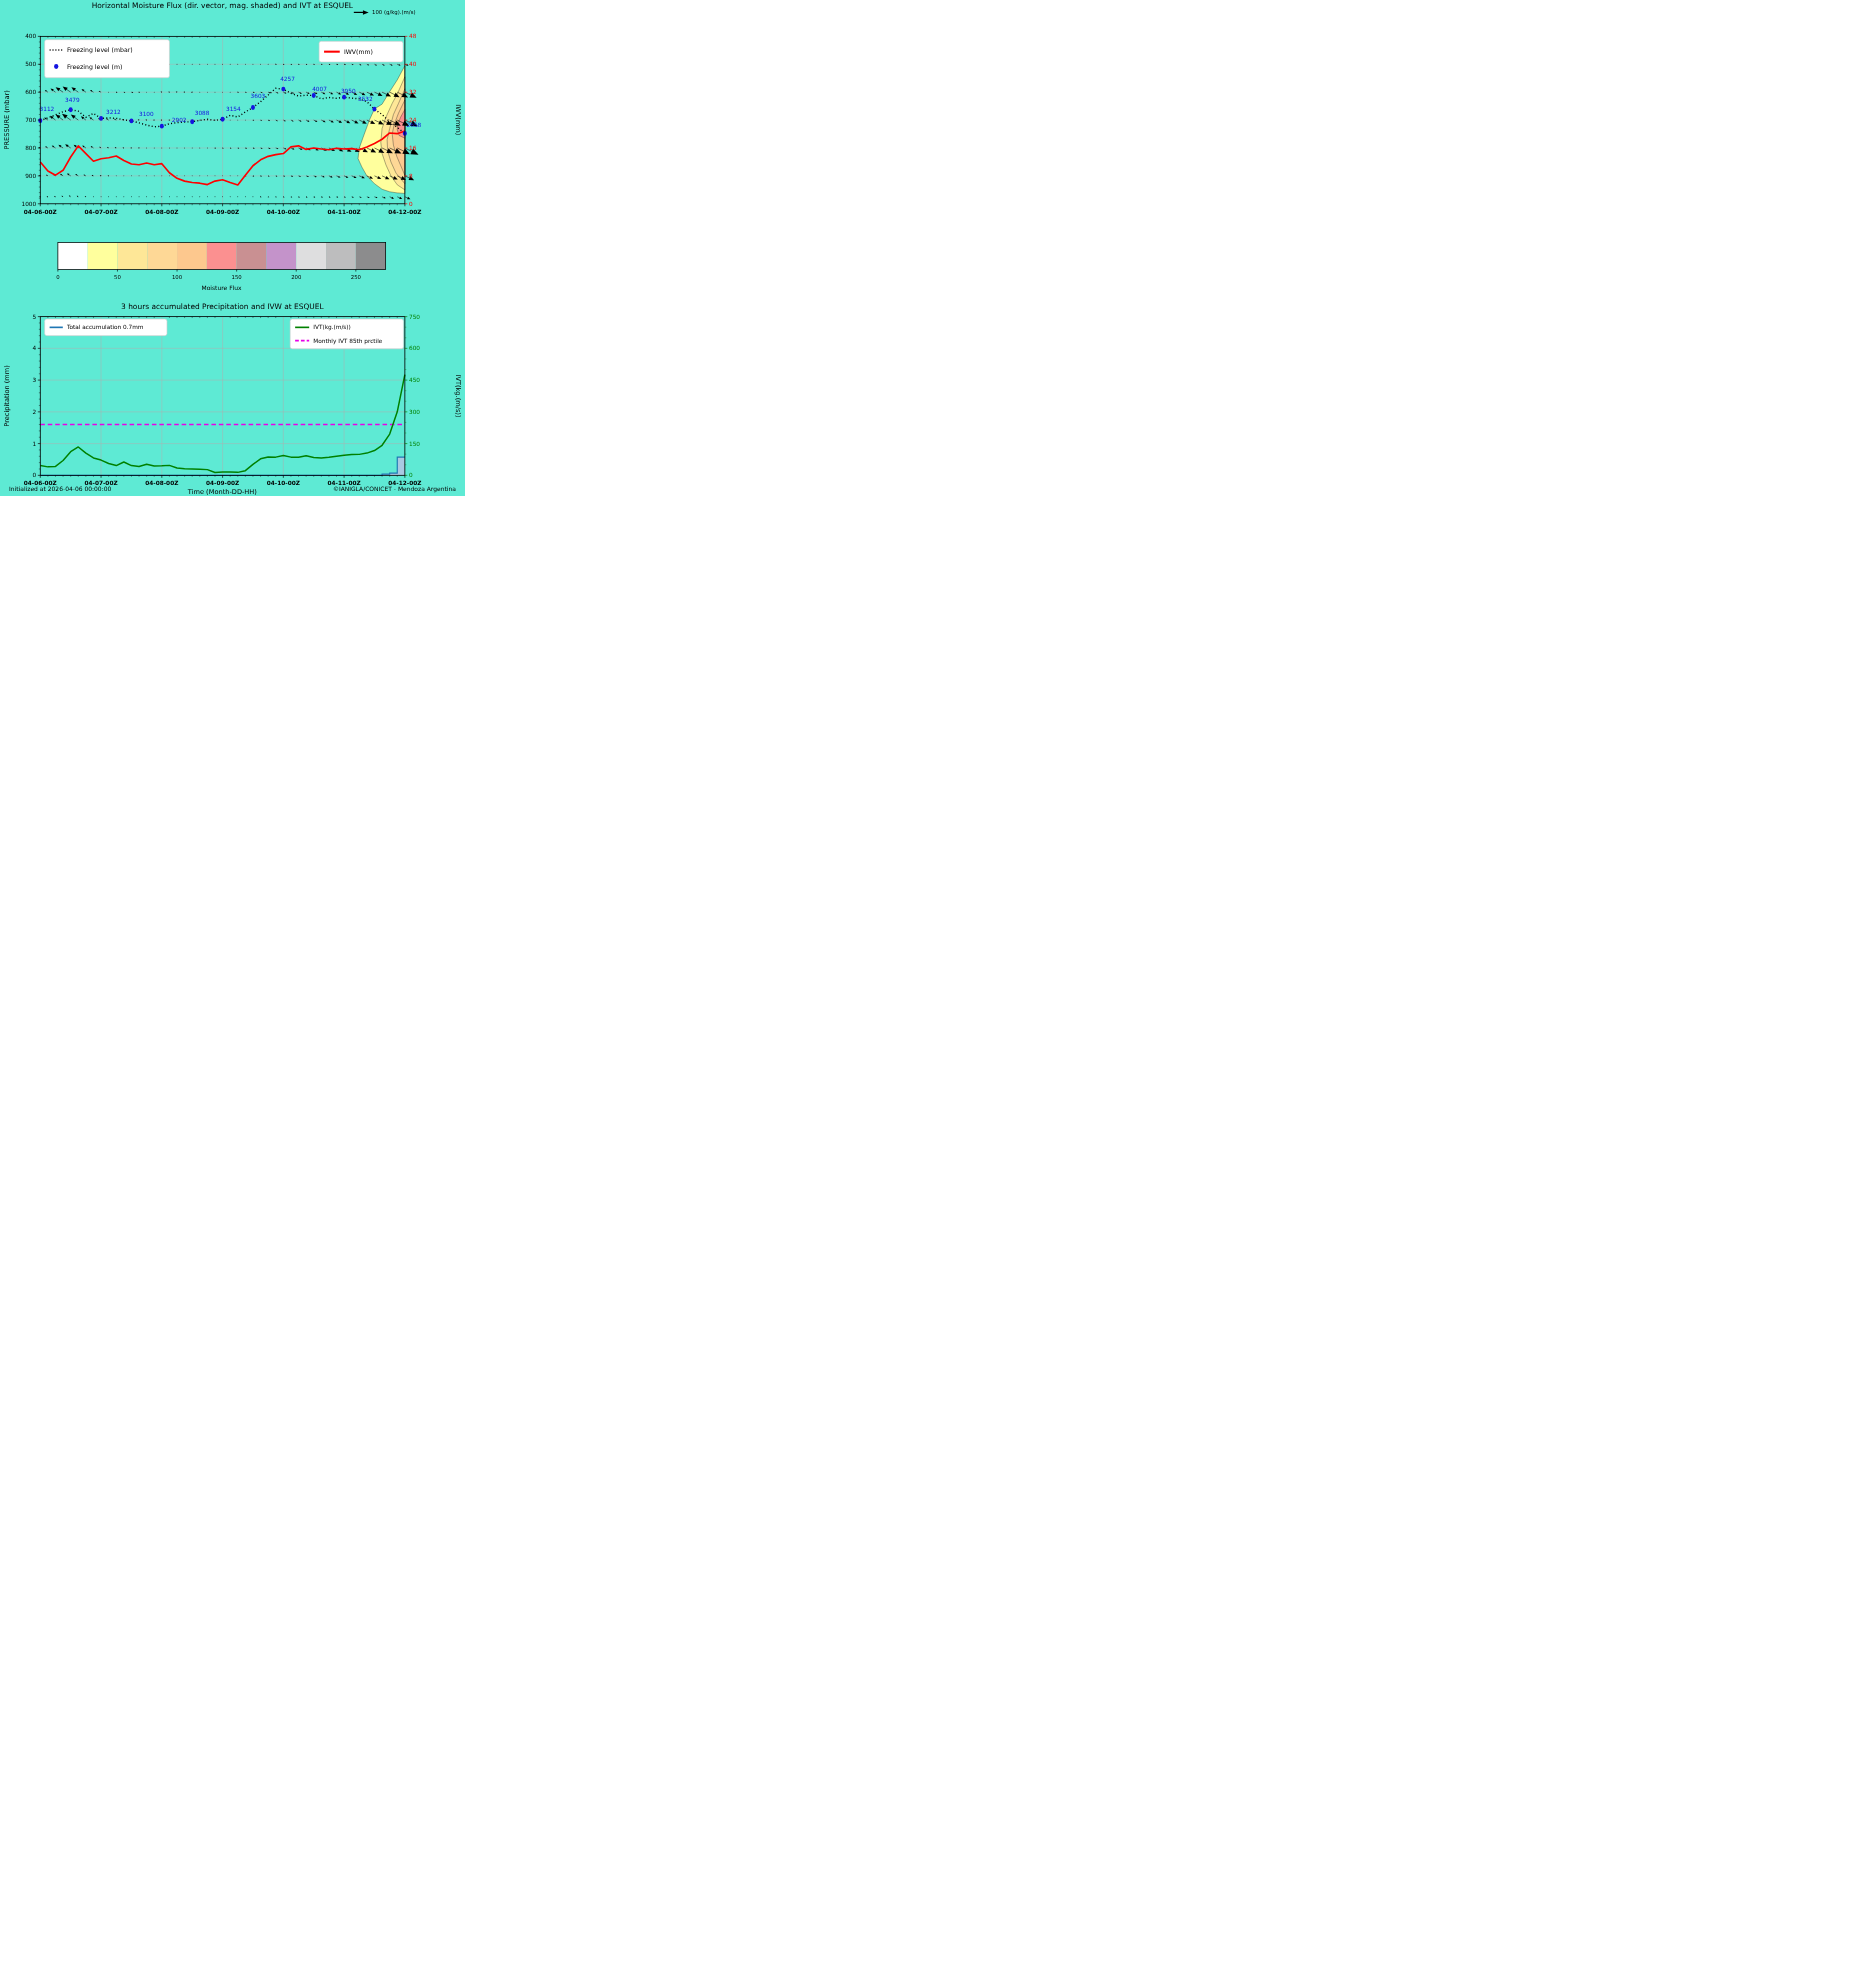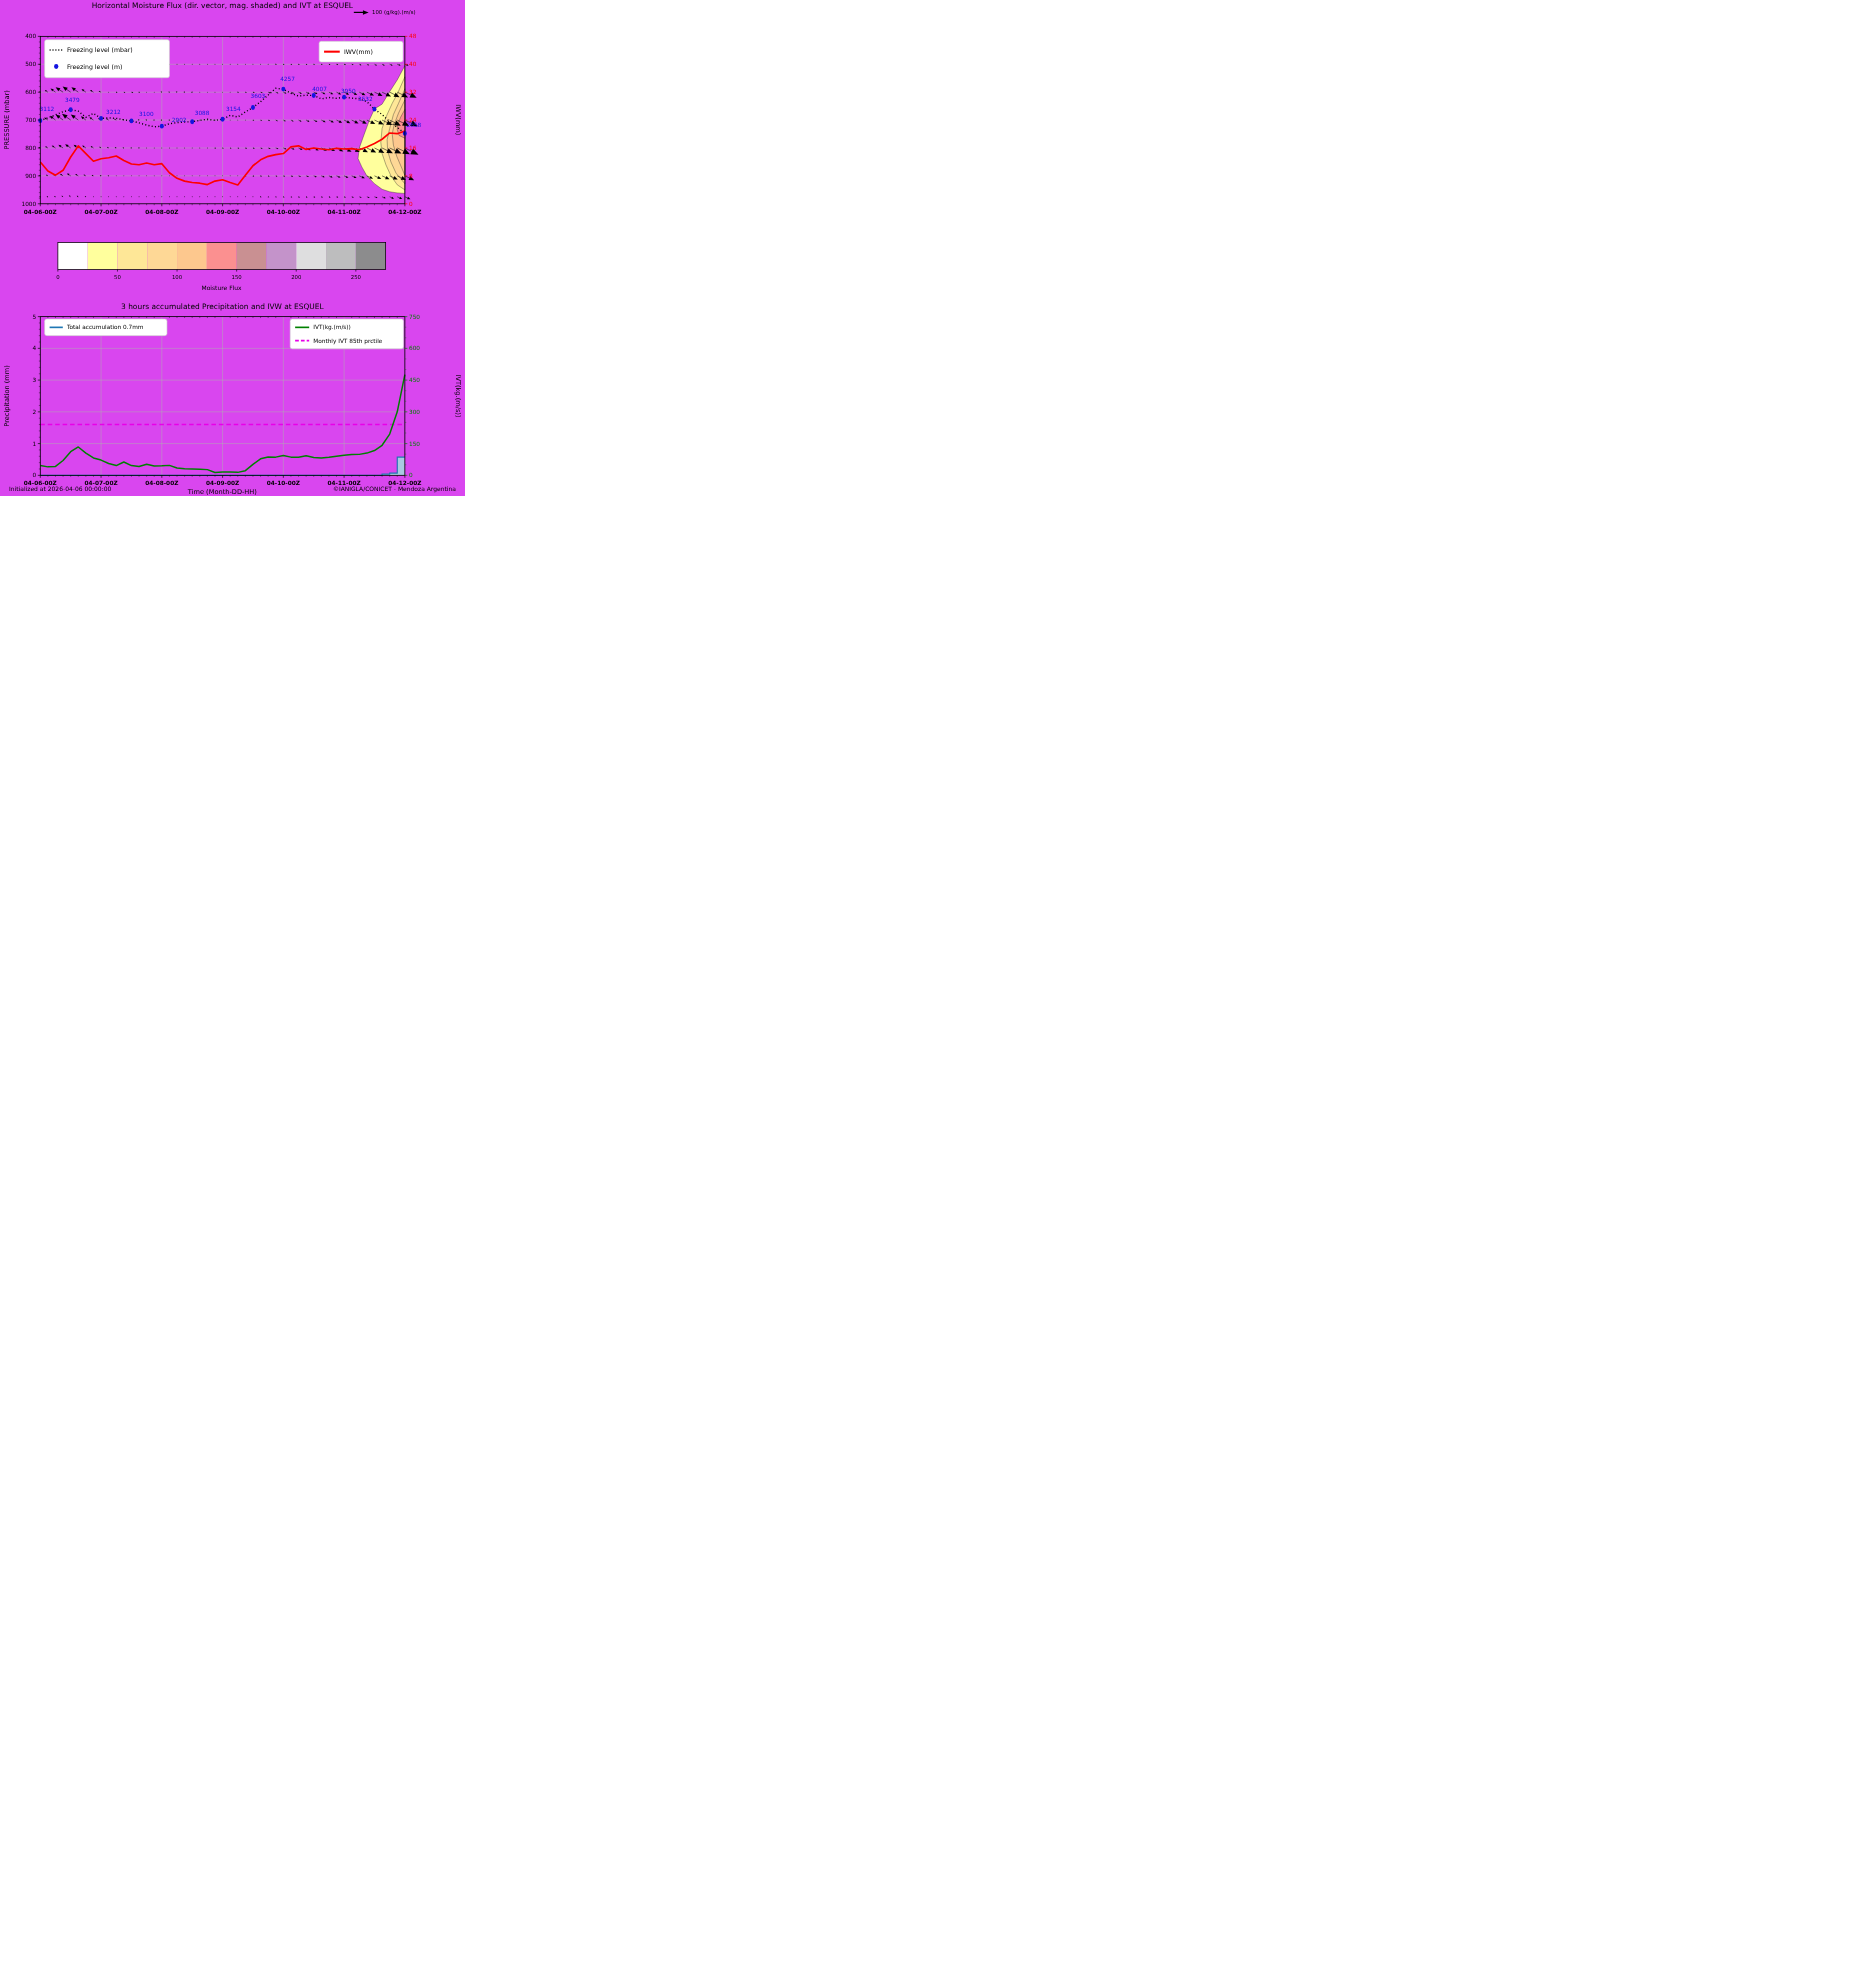--- a/index.html
+++ b/index.html
@@ -1,16 +1,16 @@
 <!DOCTYPE html>
 <html style="font-size:6.6px"><head>
 <meta charset="utf-8">
 <style>
   html,body{margin:0;padding:0;background:#fff;}
-  .fig{position:relative;width:465px;height:496px;background:#d946ef;font-family:"DejaVu Sans",sans-serif;}
+  .fig{position:relative;width:465px;height:496px;background:#5eead4;font-family:"DejaVu Sans",sans-serif;}
   svg text{font-family:"DejaVu Sans",sans-serif;fill:#000;}
   .title{font-size:18px;}
   .axlabel{font-size:16px;}
   .tick{font-size:14px;}
   .dtick{font-size:14px;font-weight:600;}
   .rtick{fill:#ff0000;}
   .gtick{fill:#008000;}
   .btick{font-size:13px;}
   .legtext{font-size:15px;}
   .legtext2{font-size:14px;}

